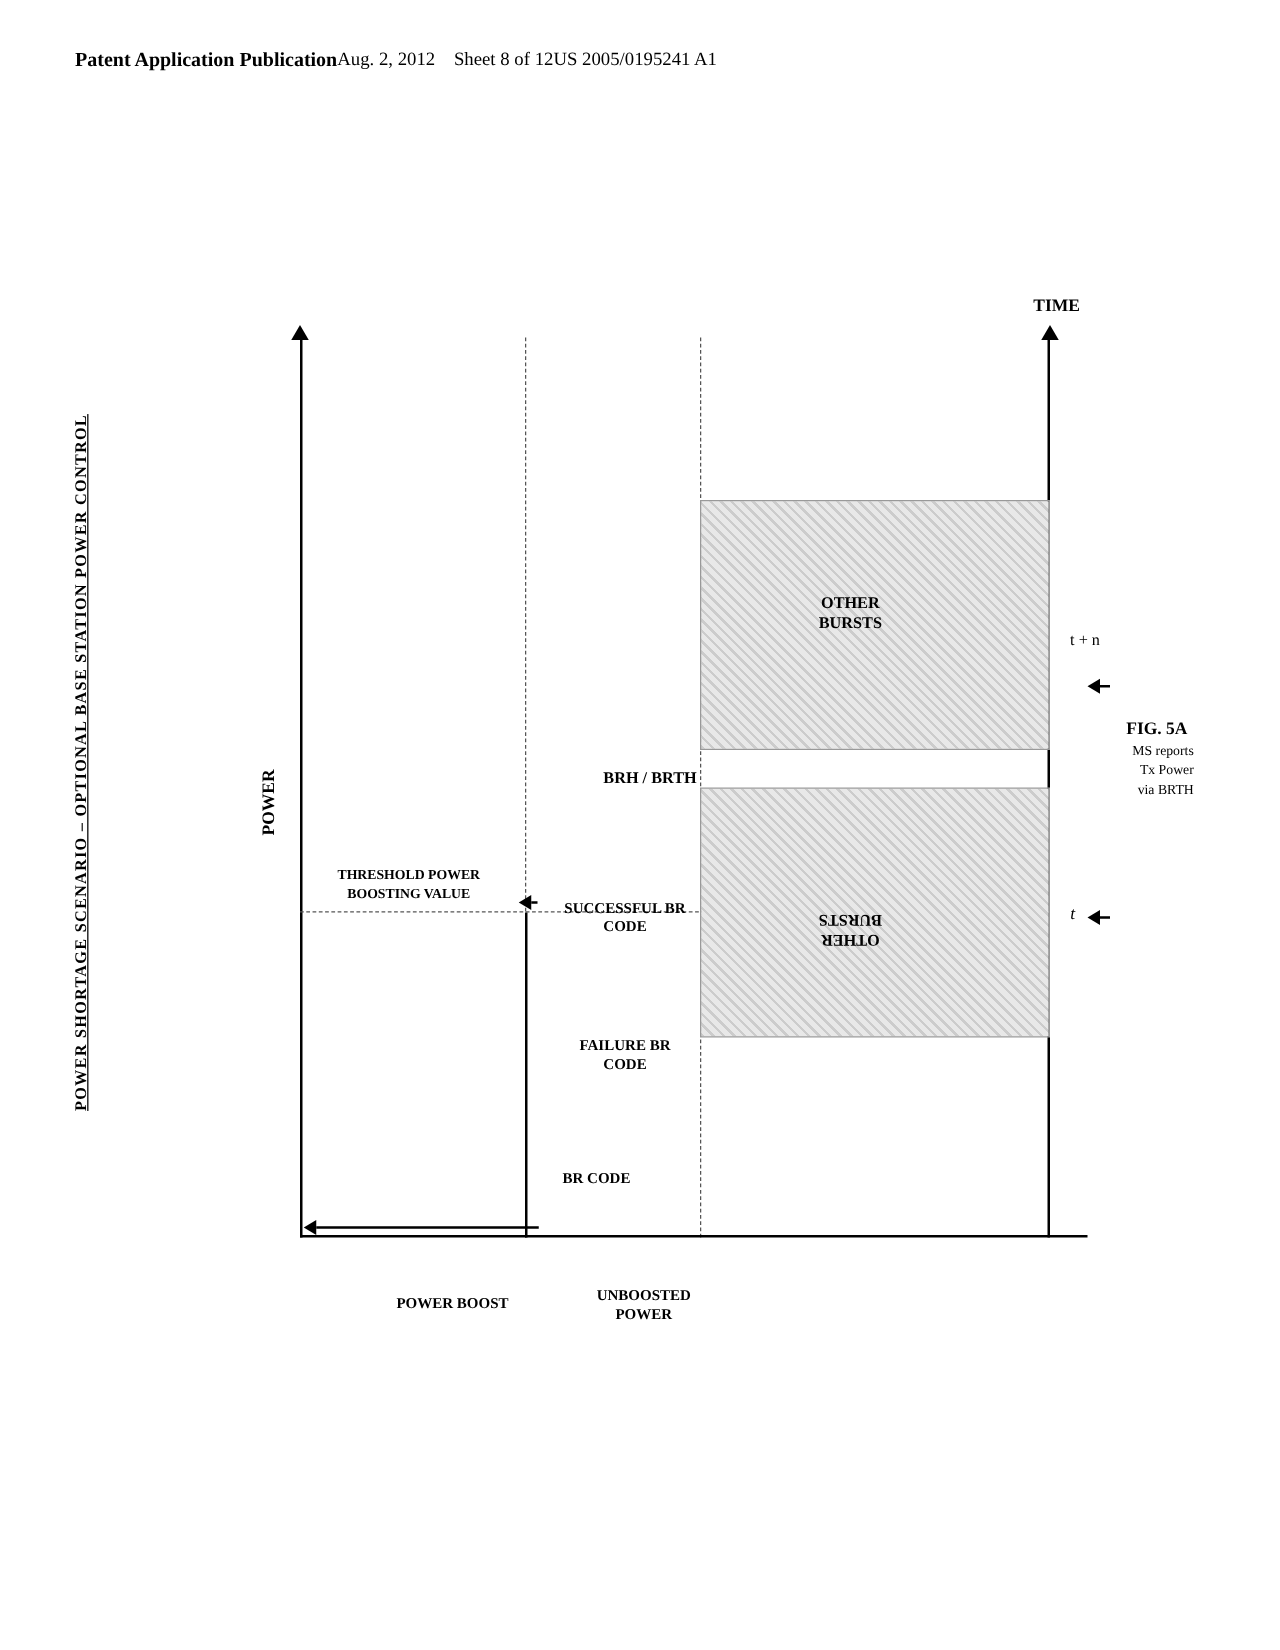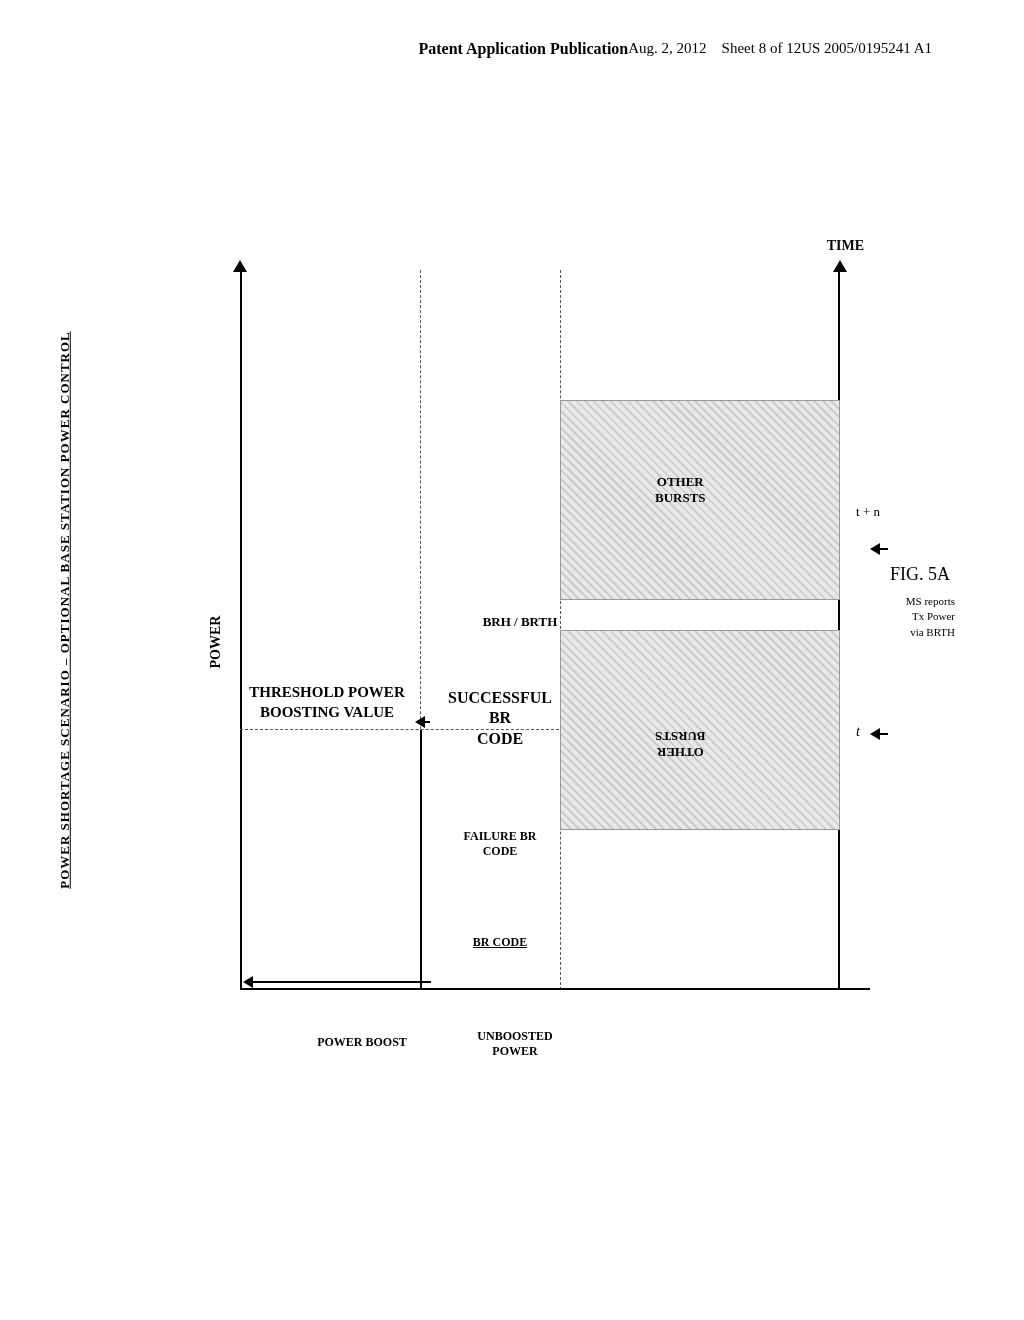--- a/index.html
+++ b/index.html
@@ -7,21 +7,21 @@
       width: 1024px;
       height: 1320px;
       background: #fff;
       font-family: 'Times New Roman', Times, serif;
       position: relative;
       overflow: hidden;
     }
 
     .page-header {
       display: flex;
-      justify-content: flex-end;
+      justify-content: flex-start;
       align-items: flex-start;
       padding: 40px 92px 0 60px;
       font-size: 15px;
     }
 
     .header-left {
       font-weight: bold;
       font-size: 16px;
     }
 
@@ -203,50 +203,50 @@
     <div class="axis-time-arrow"></div>
 
     <div class="axis-time-label">TIME</div>
 
     <div class="dashed-line-v" style="left: 320px; height: 720px;"></div>
 
     <div class="dashed-line-v" style="left: 460px; height: 720px;"></div>
 
     <div class="dashed-line" style="bottom: 380px; width: 600px;"></div>
 
-    <div style="position:absolute; left: 142px; bottom: 388px; font-size: 15px; font-weight: bold; line-height: 1.3; text-align: center; width: 170px; margin-top: 12px;">
+    <div style="position:absolute; left: 142px; bottom: 388px; font-size: 11px; font-weight: bold; line-height: 1.3; text-align: center; width: 170px; margin-top: 12px;">
       <span style="white-space: pre-line;">THRESHOLD POWER
 BOOSTING VALUE</span>
     </div>
 
     <div class="burst-block" style="left: 460px; bottom: 510px; width: 280px; height: 200px;"></div>
 
     <div style="position:absolute; left: 555px; bottom: 580px; font-size: 13px; font-weight: bold; text-align:center; transform: rotate(180deg); writing-mode: vertical-lr; height: 80px; display: flex; align-items: center; justify-content: center;">
       <span style="writing-mode: horizontal-tb; transform: rotate(180deg);">OTHER<br>BURSTS</span>
     </div>
 
     <div class="burst-block" style="left: 460px; bottom: 280px; width: 280px; height: 200px;"></div>
 
     <div style="position:absolute; left: 555px; bottom: 350px; font-size: 13px; font-weight: bold; text-align:center;">
       <span style="writing-mode: horizontal-tb; transform: rotate(180deg); display:block;">OTHER<br>BURSTS</span>
     </div>
 
     <div style="position:absolute; left: 360px; bottom: 480px; font-size: 13px; font-weight: bold; text-align: center; width: 120px;">BRH / BRTH</div>
 
-    <div style="position:absolute; left: 340px; bottom: 360px; font-size: 16px; font-weight: bold; text-align: center; width: 120px; line-height:1.3;">
+    <div style="position:absolute; left: 340px; bottom: 360px; font-size: 12px; font-weight: bold; text-align: center; width: 120px; line-height:1.3;">
       <span style="white-space:pre-line;">SUCCESSFUL BR
 CODE</span>
     </div>
 
     <div style="position:absolute; left: 340px; bottom: 250px; font-size: 12px; font-weight: bold; text-align: center; width: 120px; line-height:1.3;">
       <span style="white-space:pre-line;">FAILURE BR
 CODE</span>
     </div>
 
-    <div style="position:absolute; left: 350px; bottom: 160px; font-size: 12px; font-weight: bold; text-align: center; width: 100px; text-decoration: underline;">BR CODE</div>
+    <div style="position:absolute; left: 350px; bottom: 160px; font-size: 12px; font-weight: bold; text-align: left; width: 100px;">BR CODE</div>
 
     <div style="position:absolute; left: 315px; bottom: 382px; display:flex; align-items:center;">
       <div style="width:0; height:0; border-top:6px solid transparent; border-bottom:6px solid transparent; border-right:10px solid #000;"></div>
       <div style="height:2px; width:5px; background:#000;"></div>
     </div>
 
 
     <div style="position:absolute; right: 100px; bottom: 370px; font-size: 14px; font-style: italic;">t</div>
 
     <div style="position:absolute; right: 80px; bottom: 590px; font-size: 13px;">t + n</div>
@@ -272,20 +272,20 @@
       <div style="height:2px; width: 178px; background:#000;"></div>
     </div>
 
     <div style="position:absolute; left: 207px; bottom: 60px; font-size: 12px; font-weight: bold; text-align:center; width: 110px;">POWER BOOST</div>
 
     <div style="position:absolute; left: 355px; bottom: 50px; font-size: 12px; font-weight: bold; text-align:center; width: 120px; line-height:1.3;">
       <span style="white-space:pre-line;">UNBOOSTED
 POWER</span>
     </div>
 
-    <div style="position:absolute; right: 10px; top: 404px; font-size: 18px; font-weight: normal;">FIG. 5A</div>
+    <div style="position:absolute; right: 10px; top: 416px; font-size: 14px; font-weight: bold;">FIG. 5A</div>
 
     <div style="position:absolute; left: 140px; bottom: 120px; height: 2px; width: 630px; background: #000;"></div>
 
     <div style="position:absolute; left: 320px; bottom: 120px; width: 2px; height: 260px; background:#000;"></div>
 
   </div>
 </div>
 
 </body></html>

